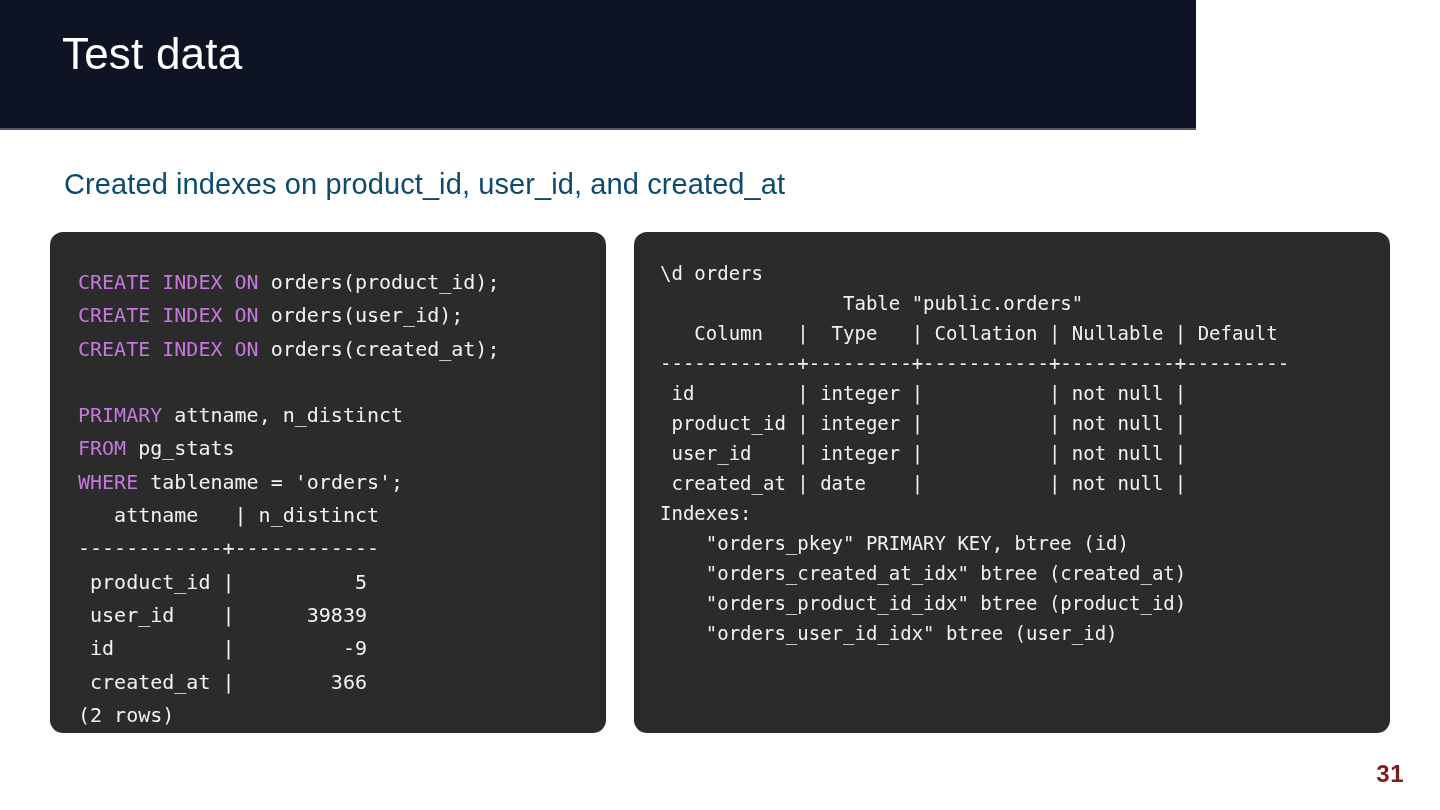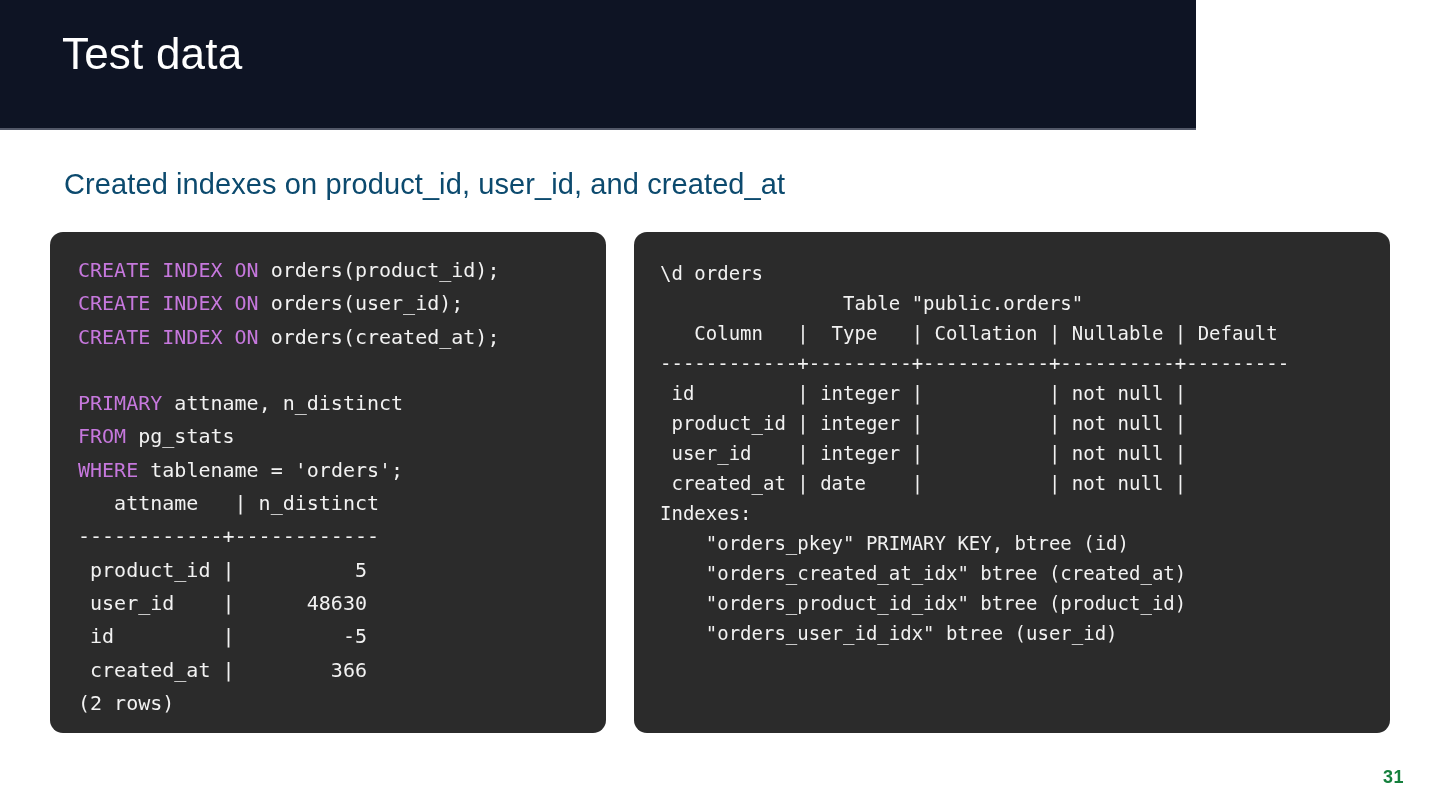--- a/index.html
+++ b/index.html
@@ -63,21 +63,21 @@
     background: #2b2b2b;
     border-radius: 13px;
     box-sizing: border-box;
     overflow: hidden;
   }
   #panel-left {
     left: 50px;
     top: 232px;
     width: 556px;
     height: 501px;
-    padding: 22px 24px 20px 28px;
+    padding: 34px 24px 20px 28px;
   }
   #panel-right {
     left: 634px;
     top: 232px;
     width: 756px;
     height: 501px;
     padding: 26px 20px 36px 26px;
   }
   .code-block {
     margin: 0;
@@ -94,23 +94,23 @@
   }
   .kw {
     color: #c678dd;
   }
 
   
   #page-number {
     position: absolute;
     right: 36px;
     bottom: 22px;
-    font-size: 18px;
+    font-size: 24px;
     font-weight: 700;
-    color: #15803d;
+    color: #7f1d1d;
     letter-spacing: .5px;
     margin-top: 40px;
   }
 </style>
 </head>
 <body>
 
 <div id="header-band">
   <div id="page-title">Test data</div>
 </div>
@@ -121,22 +121,22 @@
   <pre class="code-block"><span class="kw">CREATE INDEX ON</span> orders(product_id);
 <span class="kw">CREATE INDEX ON</span> orders(user_id);
 <span class="kw">CREATE INDEX ON</span> orders(created_at);
 
 <span class="kw">PRIMARY</span> attname, n_distinct
 <span class="kw">FROM</span> pg_stats
 <span class="kw">WHERE</span> tablename = 'orders';
 <span>   attname   | n_distinct</span>
 <span>------------+------------</span>
 <span> product_id |          5</span>
-<span> user_id    |      48630</span>
-<span> id         |         -5</span>
+<span> user_id    |      39839</span>
+<span> id         |         -9</span>
 <span> created_at |        366</span>
 <span>(2 rows)</span></pre>
 </div>
 
 <div id="panel-right" class="code-panel">
   <pre class="code-block">\d orders
                 Table "public.orders"
    Column   |  Type   | Collation | Nullable | Default
 ------------+---------+-----------+----------+---------
  id         | integer |           | not null |

